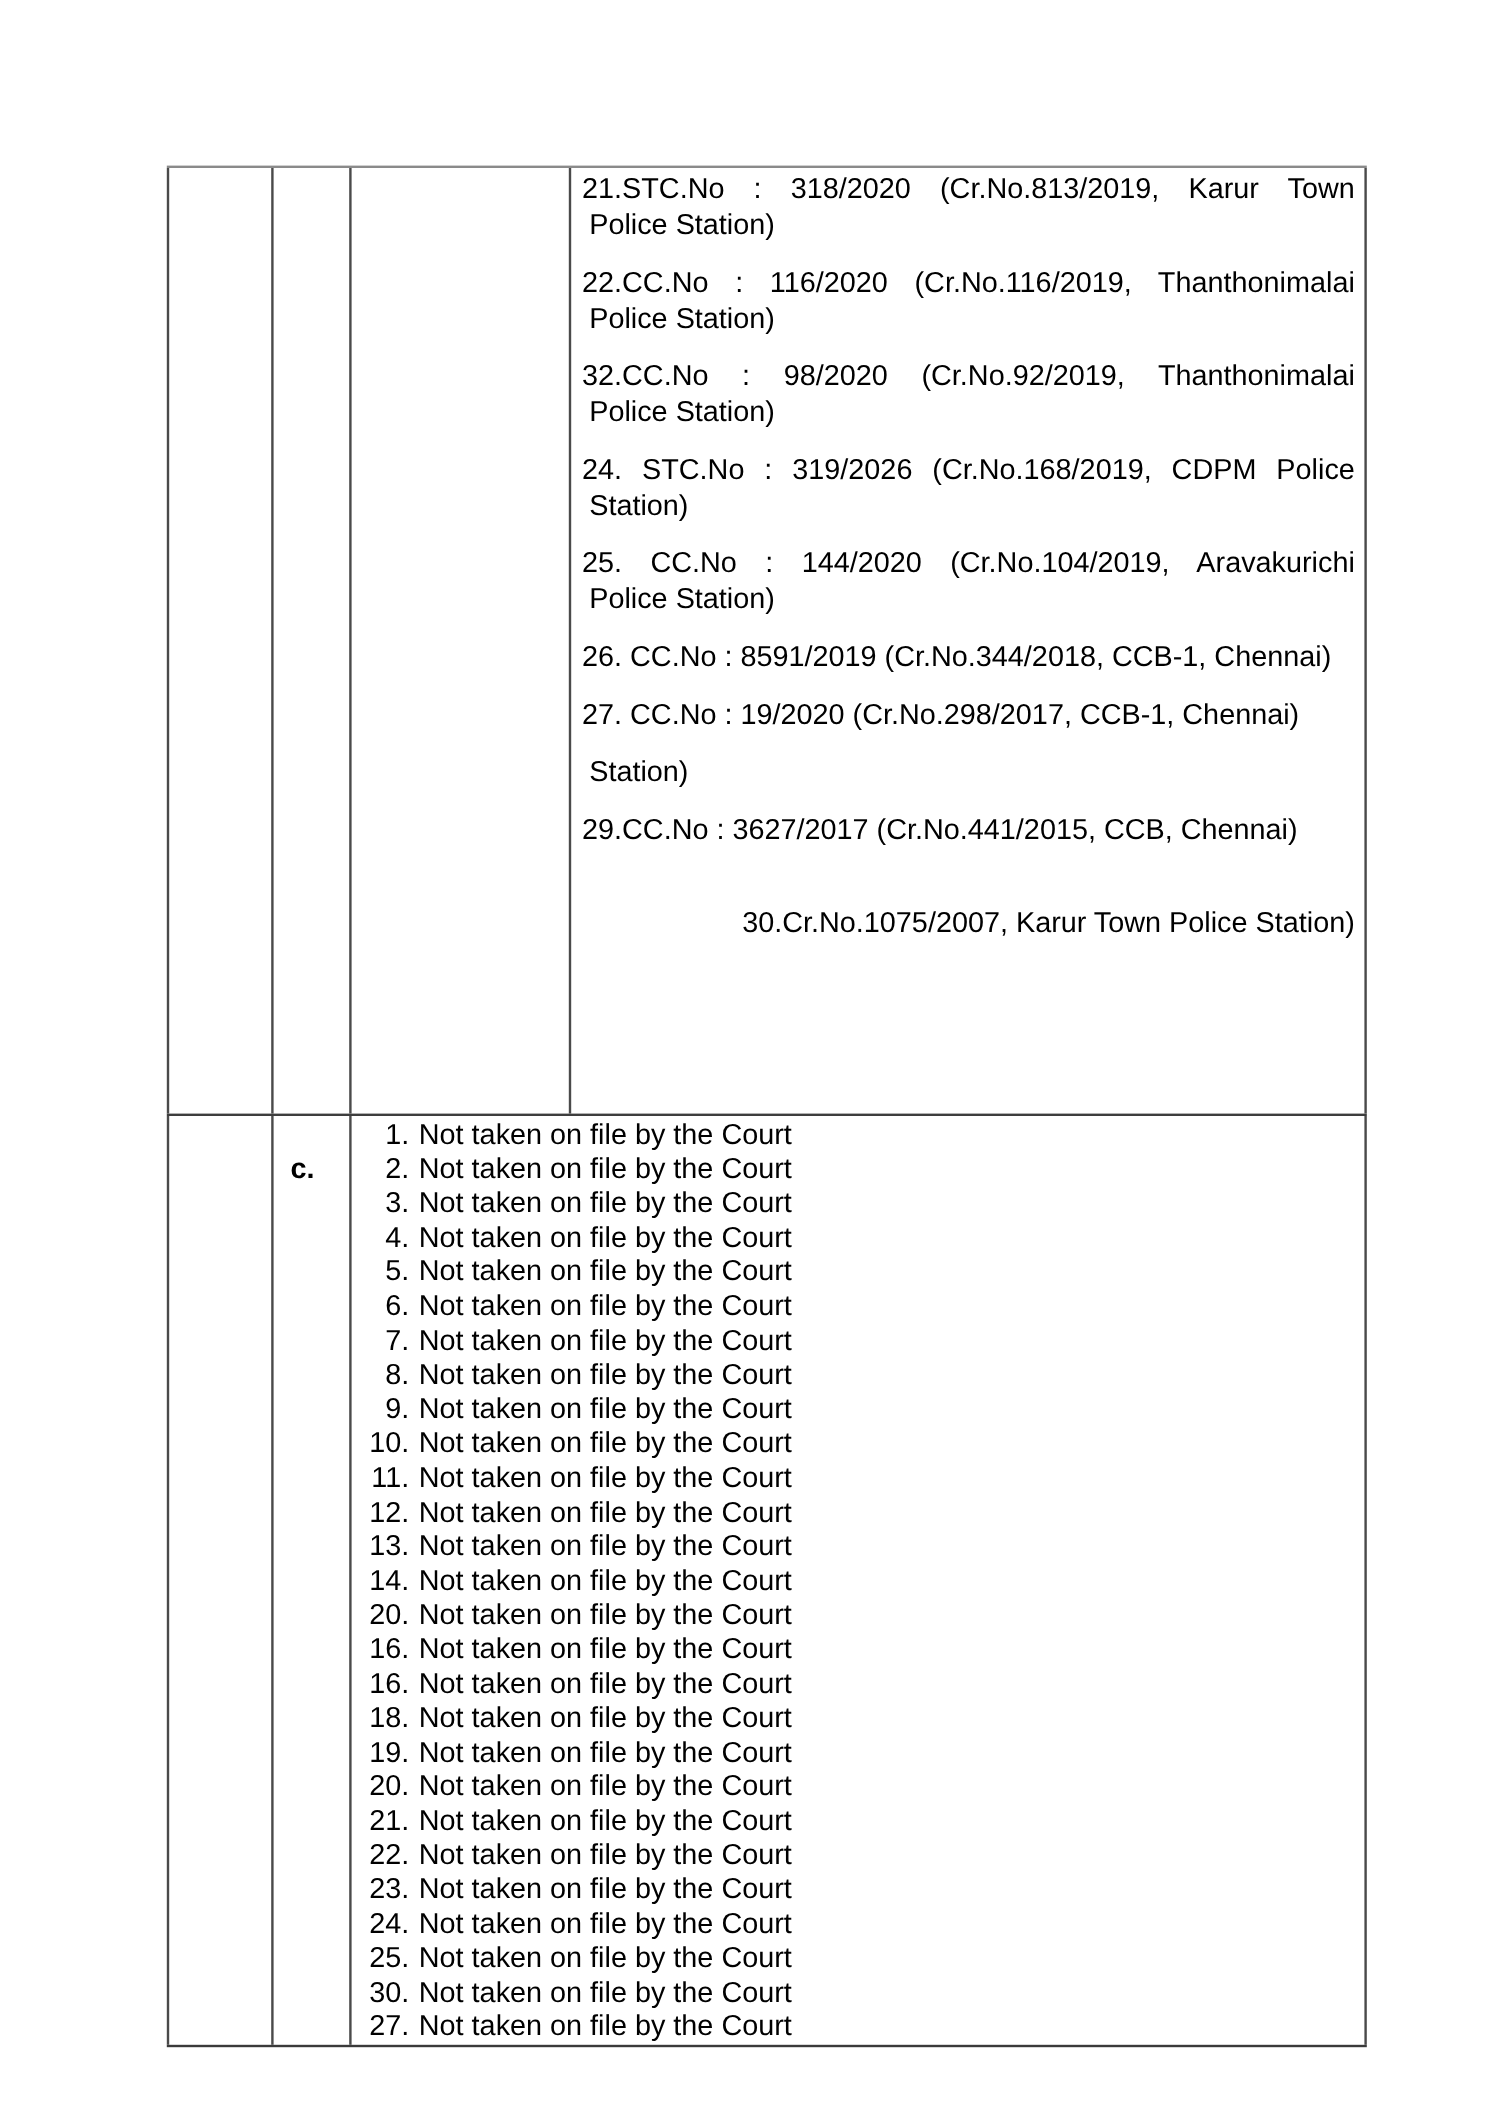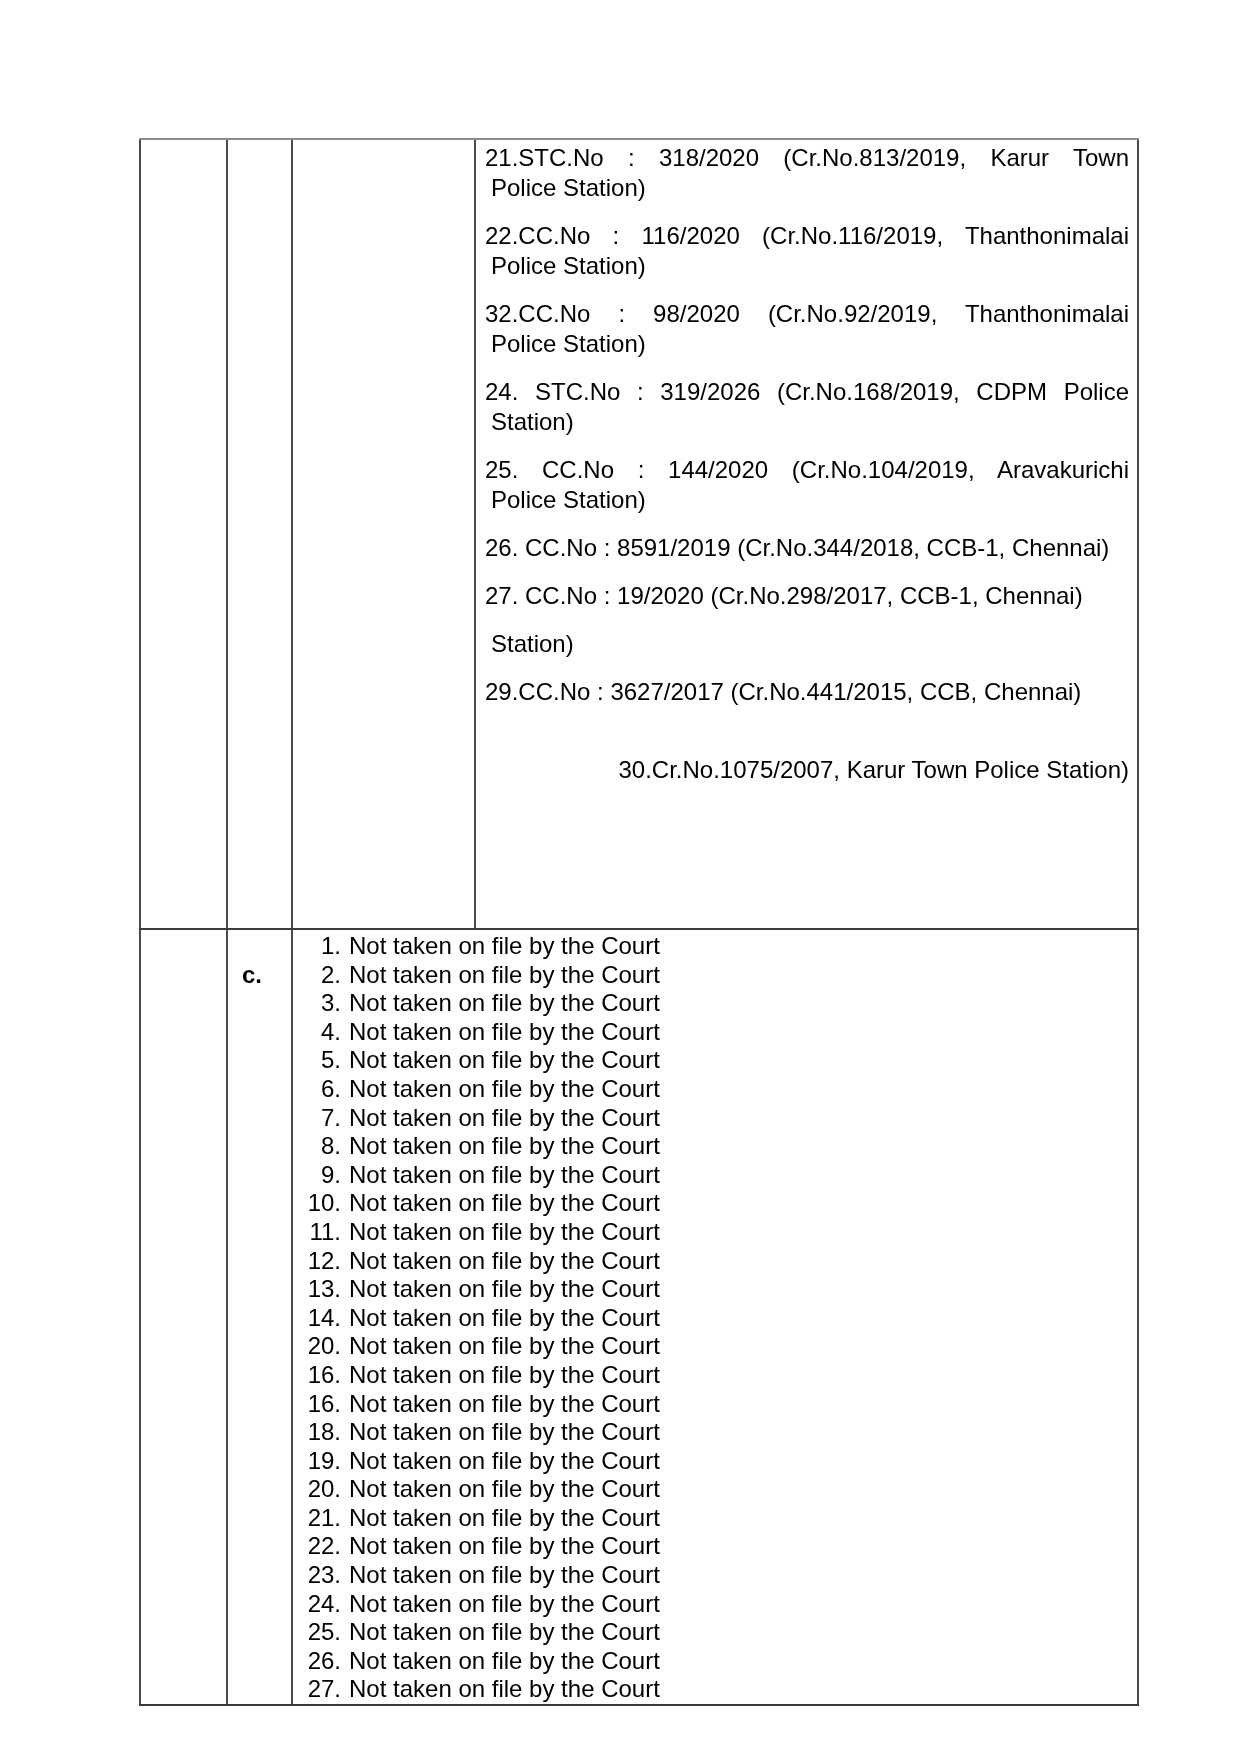--- a/index.html
+++ b/index.html
@@ -232,21 +232,21 @@
               <span class="num">24.</span>
               <span class="txt">Not taken on file by the Court</span>
             </div>
 
             <div class="court-row">
               <span class="num">25.</span>
               <span class="txt">Not taken on file by the Court</span>
             </div>
 
             <div class="court-row">
-              <span class="num">26.</span>
+              <span class="num">30.</span>
               <span class="txt">Not taken on file by the Court</span>
             </div>
 
             <div class="court-row">
               <span class="num">27.</span>
               <span class="txt">Not taken on file by the Court</span>
             </div>
           </div>
       </div>
     </div>

